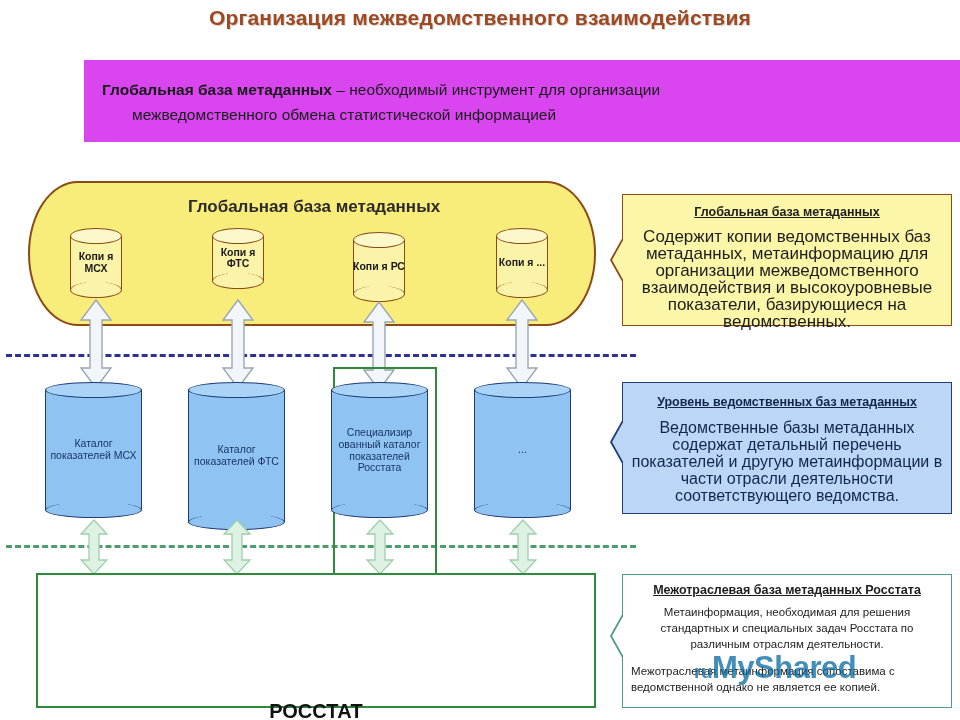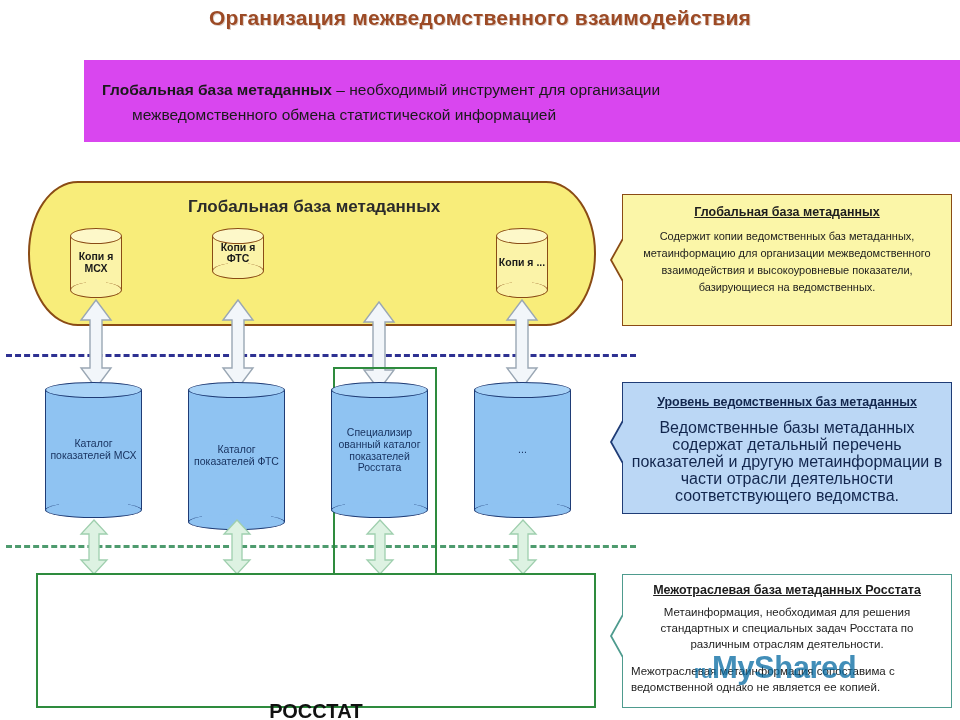--- a/index.html
+++ b/index.html
@@ -124,21 +124,21 @@
     display:block;
   }
   .callout .c-body{display:block;text-align:center;}
   .callout .beak{position:absolute;left:-14px;}
 
   #callout-global{
     left:622px;top:194px;width:330px;height:132px;
     background:#FBF6A8;border:1.8px solid #8A4B15;
   }
   #callout-global .c-title{font-size:12.5px;color:#1d1d1d;margin:10px 6px 0 6px;}
-  #callout-global .c-body{font-size:11px;color:#1d1d1d;line-height:17px;margin:9px 8px 0 8px;}
+  #callout-global .c-body{font-size:17px;color:#1d1d1d;line-height:17px;margin:9px 8px 0 8px;}
 
   #callout-dept{
     left:622px;top:382px;width:330px;height:132px;
     background:#BBD7F5;border:1.8px solid #1F3C76;
   }
   #callout-dept .c-title{font-size:12.5px;color:#12264d;margin:12px 6px 0 6px;}
   #callout-dept .c-body{font-size:16px;color:#12264d;line-height:17px;margin:10px 8px 0 8px;}
 
   #callout-cross{
     left:622px;top:574px;width:330px;height:134px;
@@ -175,25 +175,31 @@
   <div id="global-db">
     <div id="global-db-title">Глобальная база метаданных</div>
   </div>
 
   <div class="cyl cyl-y" style="left:70px;top:228px;width:52px;height:70px;">
     <div class="body"></div>
     <div class="bot"></div>
     <div class="top"></div>
     <div class="lbl">Копи я МСХ</div>
   </div>
-  <div class="cyl cyl-y" style="left:212px;top:228px;width:52px;height:51px;">
+  <div class="cyl cyl-y" style="left:212px;top:228px;width:52px;height:61px;">
     <div class="body"></div>
     <div class="bot"></div>
     <div class="top"></div>
     <div class="lbl">Копи я ФТС</div>
+  </div>
+  <div class="cyl cyl-y" style="left:353px;top:232px;width:52px;height:70px;">
+    <div class="body"></div>
+    <div class="bot"></div>
+    <div class="top"></div>
+    <div class="lbl">Копи я РС</div>
   </div>
   <div class="cyl cyl-y" style="left:496px;top:228px;width:52px;height:70px;">
     <div class="body"></div>
     <div class="bot"></div>
     <div class="top"></div>
     <div class="lbl">Копи я ...</div>
   </div>
 
   <div class="divider" id="divider-top"></div>
   <div class="divider" id="divider-bottom"></div>

